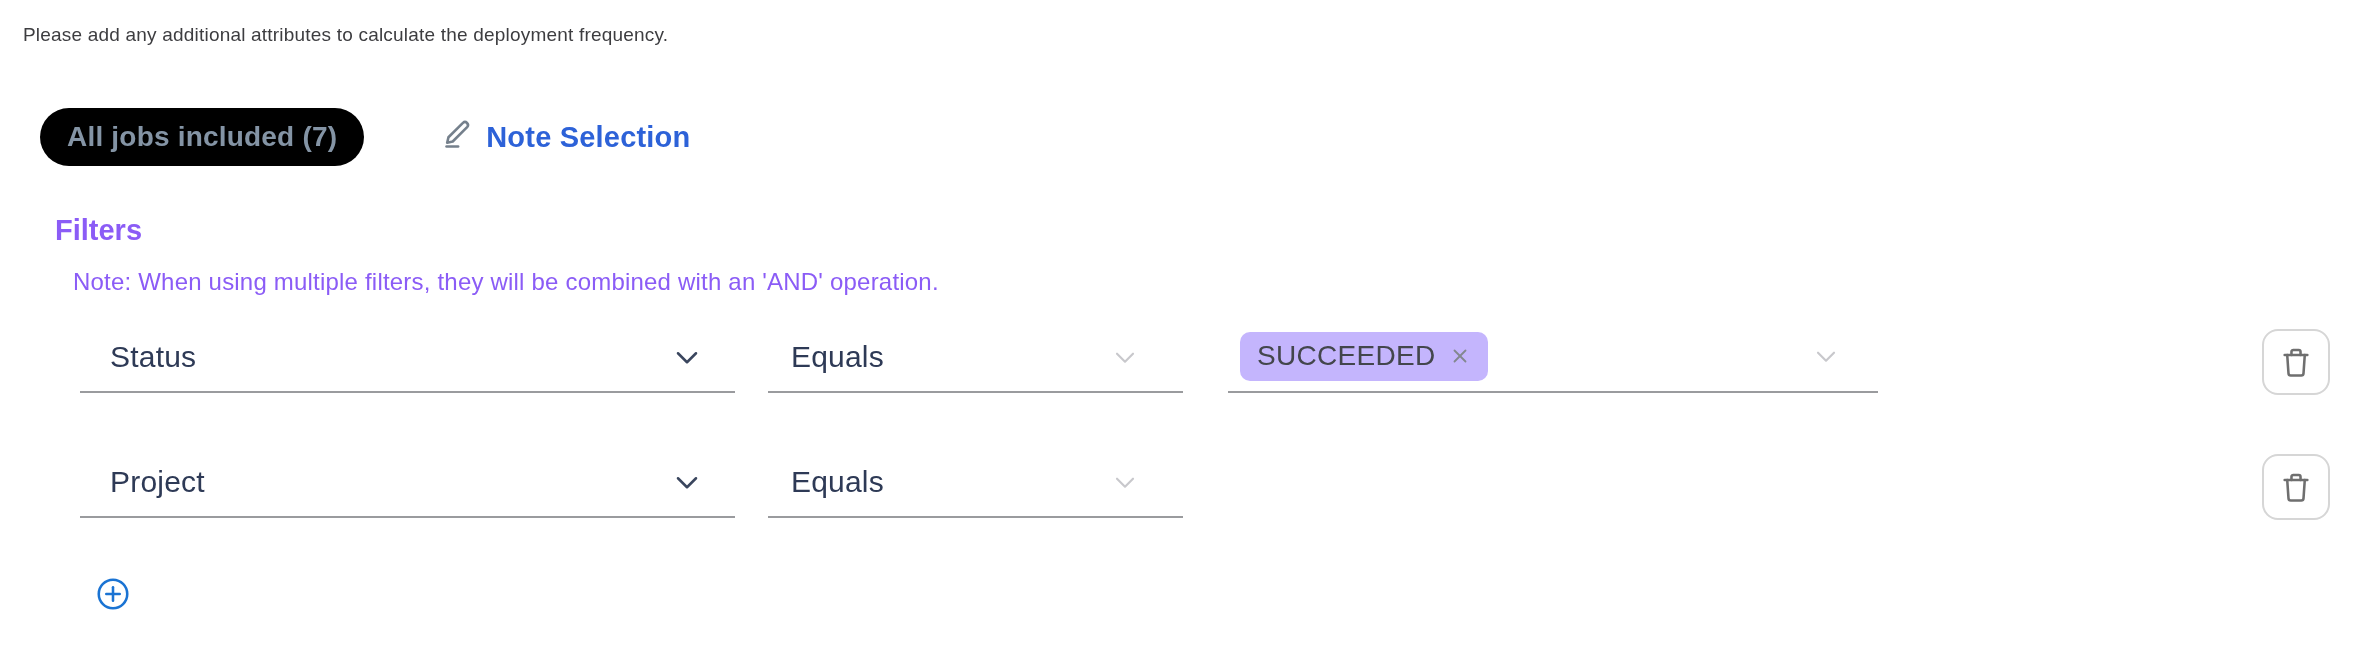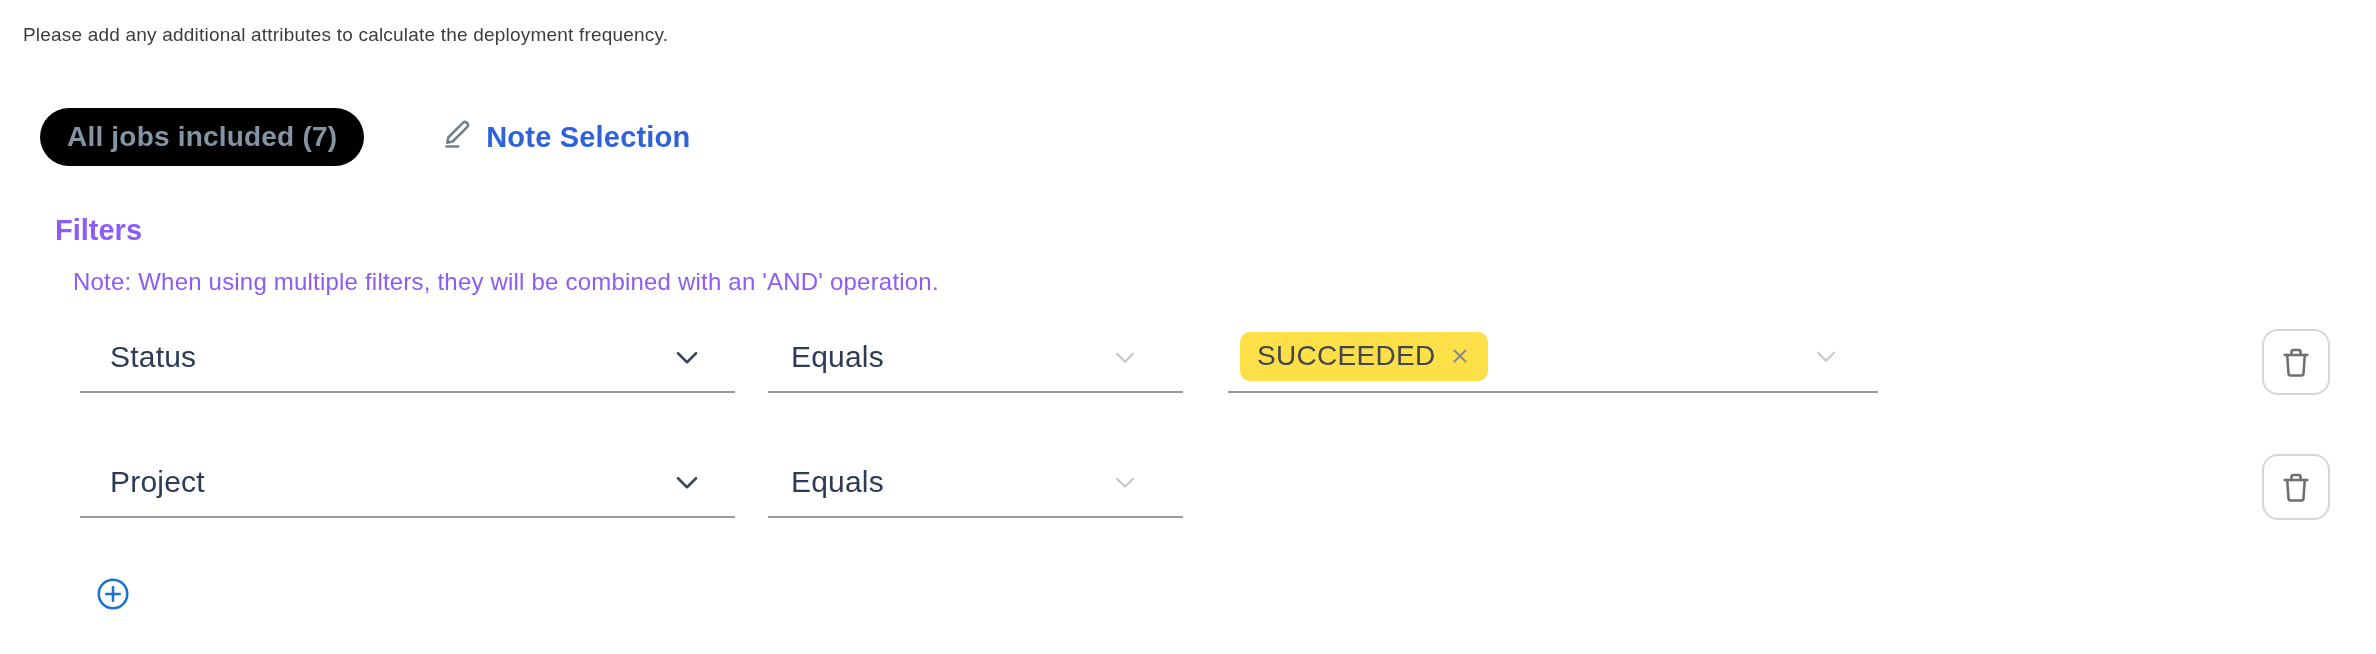--- a/index.html
+++ b/index.html
@@ -60,21 +60,21 @@
   .field-label {
     font-size: 30px; color: #2e3a56; letter-spacing: 0.2px;
     white-space: nowrap;
   }
   .chevron { margin-left: auto; flex: none; display: flex; }
   .chevron-dark  { color: #3a465e; }
   .chevron-light { color: #c8c8cc; }
 
   .tag {
     display: inline-flex; align-items: center; gap: 13px;
-    background: #fde047; border-radius: 10px;
+    background: #c4b5fd; border-radius: 10px;
     padding: 8px 17px 9px 17px;
     font-size: 28px; color: #43464c; letter-spacing: 0.3px;
     white-space: nowrap;
   }
   .tag-close { display: flex; color: #83878f; cursor: pointer; }
 
   .trash-btn {
     margin-left: auto; flex: none;
     width: 68px; height: 66px;
     border: 2px solid #d6d6d6; border-radius: 16px;

